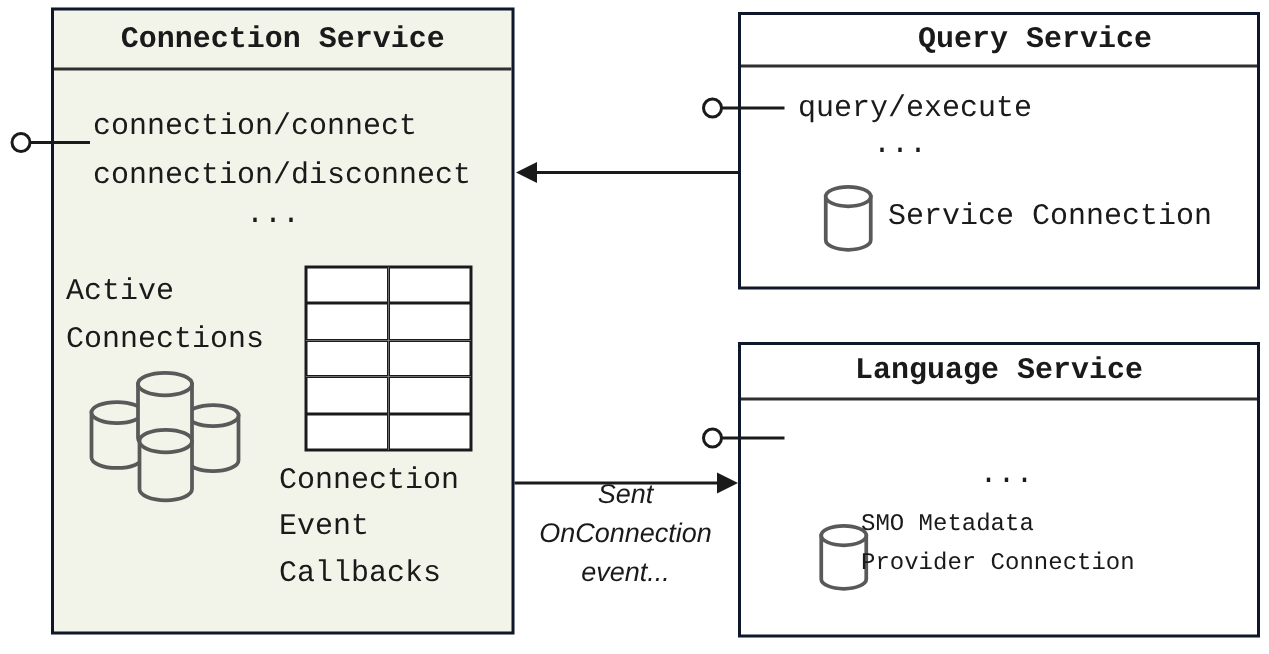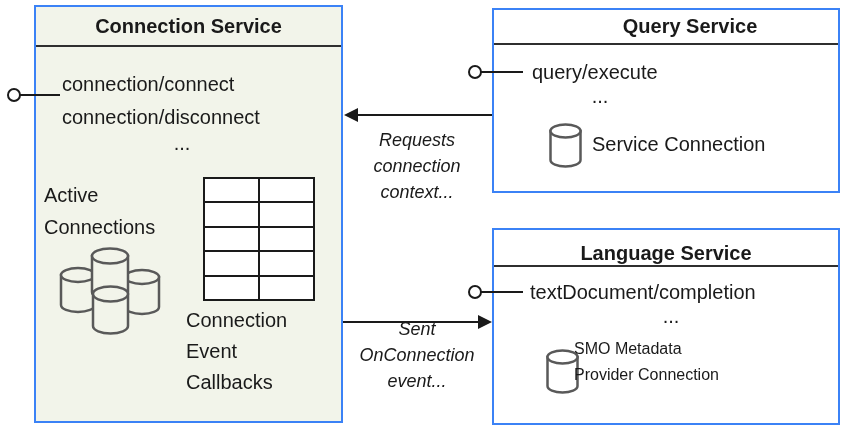--- a/index.html
+++ b/index.html
@@ -7,22 +7,23 @@
     position: relative;
     width: 846px;
     height: 436px;
     background: #ffffff;
     font-family: "Liberation Sans", sans-serif;
     color: #1a1a1a;
     overflow: hidden;
   }
   .box {
     position: absolute;
-    border: 2px solid #3b82f6;
+    border: 2px solid #0f172a;
     box-sizing: border-box;
+    font-family: Liberation Mono, monospace;
   }
   .box-header {
     position: absolute;
     left: 0; right: 0; top: 0;
     border-bottom: 2px solid #2f2f2f;
     display: flex;
     align-items: center;
     justify-content: center;
     font-weight: bold;
     font-size: 20px;
@@ -116,38 +117,34 @@
     <svg class="icon-svg" style="left:54px; top:112px;" width="35" height="47" viewBox="0 0 35 47">
       <g fill="#ffffff" stroke="#595959" stroke-width="2.5">
         <path d="M2.5 9 v29 a15 6.5 0 0 0 30 0 v-29 z"></path>
         <ellipse cx="17.5" cy="9" rx="15" ry="6.5"></ellipse>
       </g>
     </svg>
     <div class="txt method" style="left:98px; top:122px;">Service Connection</div>
   </div>
 
   <div class="box" style="left:492px; top:228px; width:348px; height:197px; background:#ffffff;">
-    <div class="box-header" style="height:35px;align-items:flex-end;">
+    <div class="box-header" style="height:35px;">
       <span>Language Service</span>
     </div>
-    <div class="txt method" style="left:36px; top:50px;">textDocument/completion</div>
     <div class="txt ellipsis" style="left:36px; top:74px; width:282px;">...</div>
     <svg class="icon-svg" style="left:51px; top:118px;" width="35" height="47" viewBox="0 0 35 47">
       <g fill="#ffffff" stroke="#595959" stroke-width="2.5">
         <path d="M2.5 9 v29 a15 6.5 0 0 0 30 0 v-29 z"></path>
         <ellipse cx="17.5" cy="9" rx="15" ry="6.5"></ellipse>
       </g>
     </svg>
     <div class="txt center" style="left:80px; top:106px; width:248px; font-size:16px; line-height:26px;">SMO Metadata
 Provider Connection</div>
   </div>
 
-  <div class="arrow-label" style="left:350px; top:127px; width:134px;">Requests
-connection
-context...</div>
   <div class="arrow-label" style="left:350px; top:316px; width:134px;">Sent
 OnConnection
 event...</div>
 
   <svg class="overlay" width="846" height="436" viewBox="0 0 846 436">
 
     <g stroke="#1a1a1a" stroke-width="2" fill="none">
       <line x1="20" y1="95" x2="60" y2="95"></line>
       <circle cx="14" cy="95" r="6" fill="#ffffff"></circle>
     </g>

